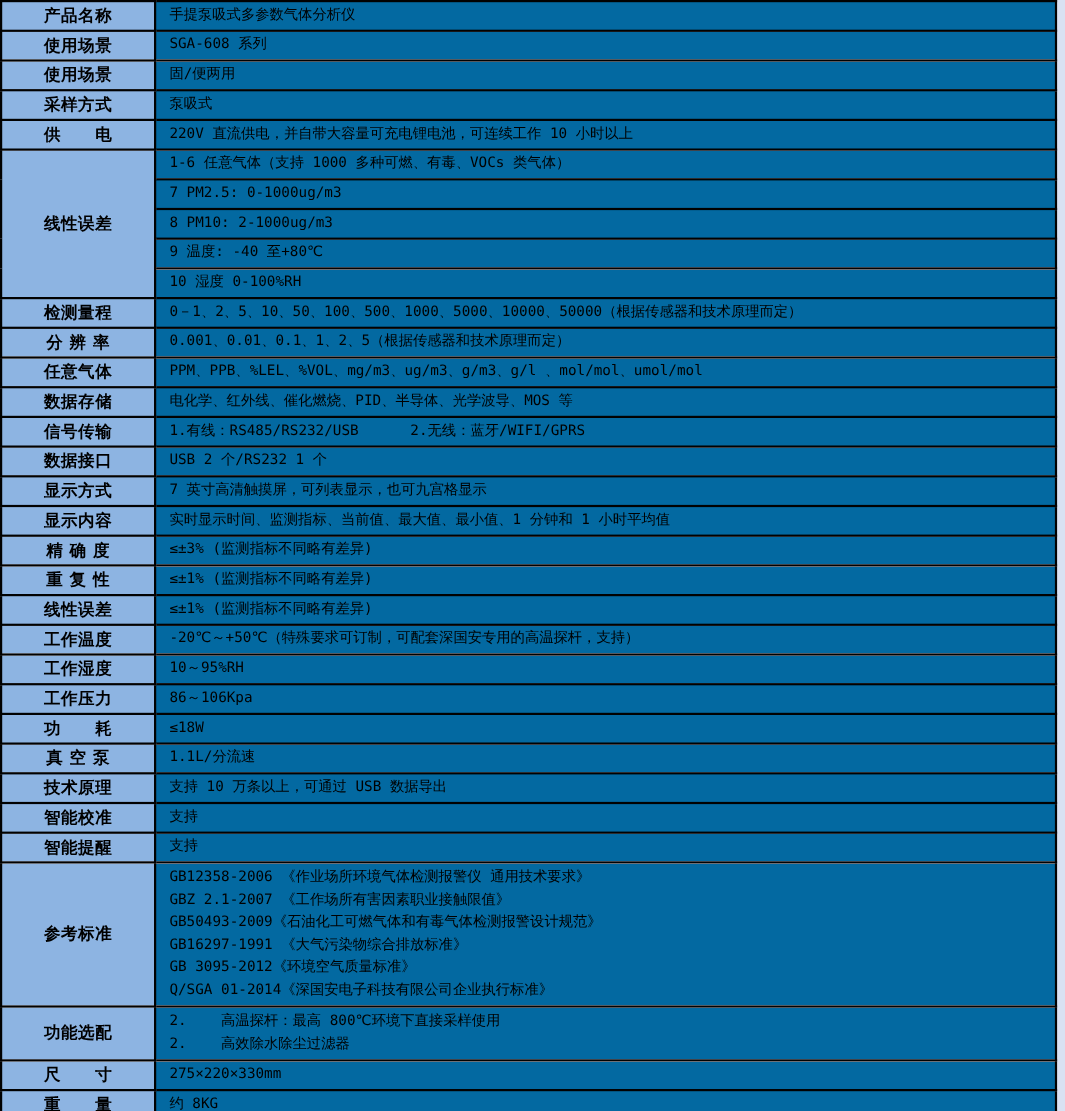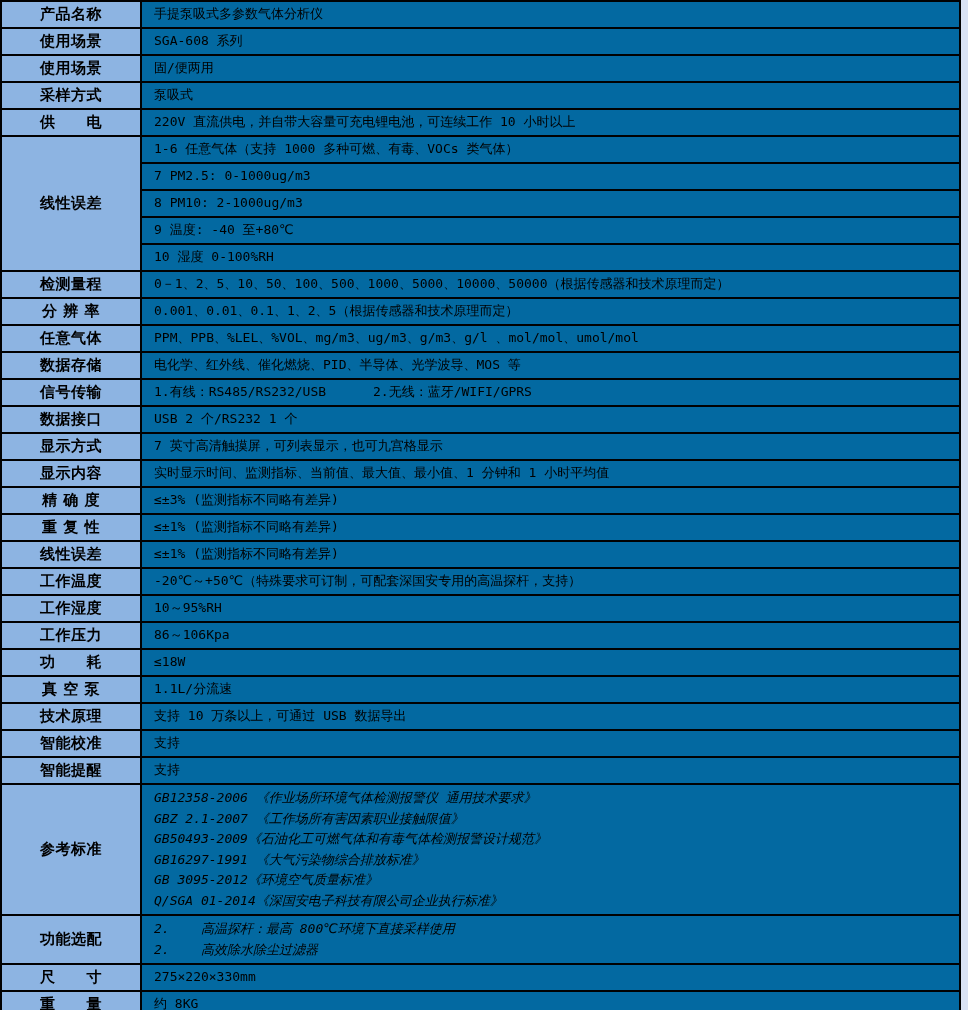--- a/index.html
+++ b/index.html
@@ -45,21 +45,21 @@
     padding: 1px 8px 1px 12px;
     font-size: 13px;
     line-height: 1.3;
     font-family: "DejaVu Sans Mono", "DejaVu Sans", "Liberation Mono", monospace;
   }
   td.value .line {
     white-space: pre-wrap;
   }
   tr.row-line { height: 27px; }
   td.value.mode-multiline { padding: 3px 8px 3px 12px; }
-  td.value.mode-multiline .line { line-height: 20.5px; font-style: italic; }
+  td.value.mode-multiline .line { line-height: 20.5px; }
 </style>
 </head>
 <body>
 
 <div class="sheet">
   <table class="spec">
     <colgroup>
       <col class="c-label">
       <col class="c-value">
     </colgroup>

